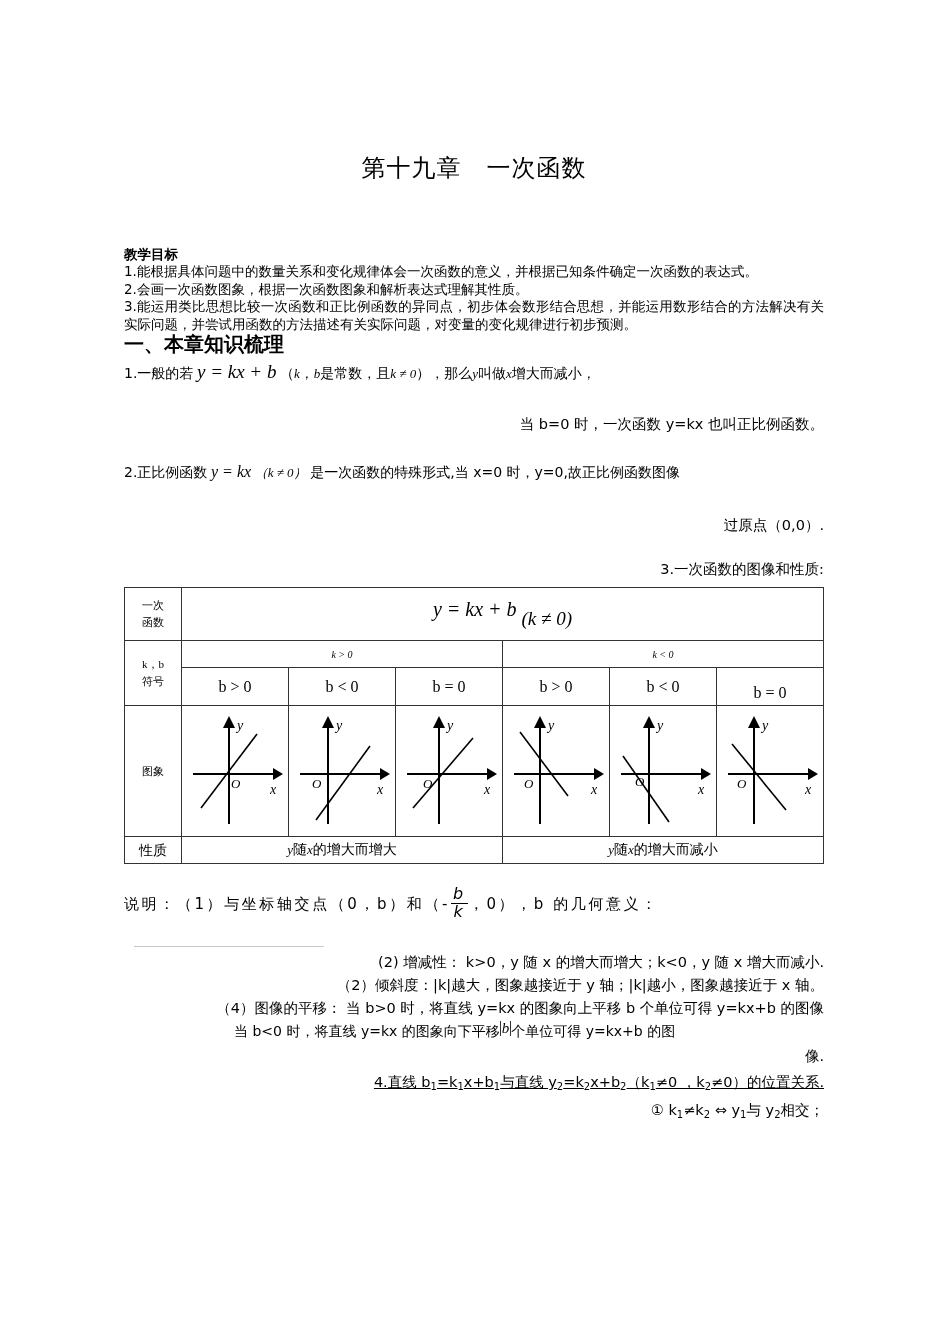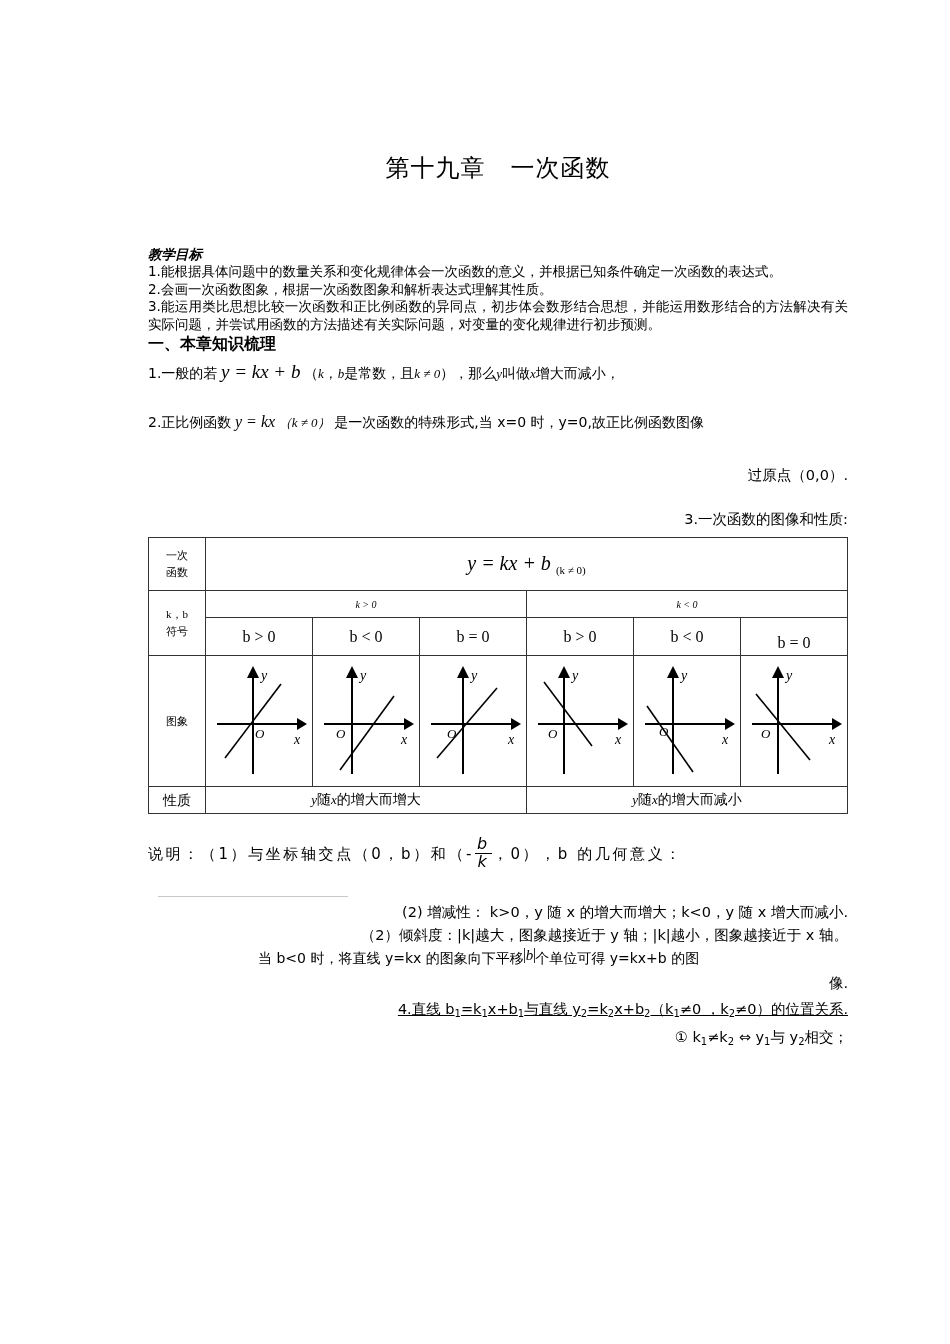--- a/index.html
+++ b/index.html
@@ -4,46 +4,46 @@
 <style>
   html,body{margin:0;padding:0;background:#fff;}
   body{
     width:950px;height:1344px;
     font-family:"Liberation Serif","DejaVu Serif",serif;
     color:#000;
     position:relative;
     overflow:hidden;
   }
   .page{position:absolute;left:0;top:0;width:950px;height:1344px;}
-  .doc{position:absolute;left:148px;top:0;width:700px;}
+  .doc{position:absolute;left:124px;top:0;width:700px;}
 
   
   .title{
     text-align:center;
     font-size:24px;
     letter-spacing:1px;
     margin-top:152px;
     font-family:"Liberation Serif","DejaVu Serif",serif;
     white-space:pre;
   }
 
   
   .obj-wrap{margin-top:62px;}
   .obj-head{
     font-family:"DejaVu Sans","Liberation Sans",sans-serif;
-    font-weight:bold;font-size:13.5px;line-height:17px;font-style:italic;
+    font-weight:bold;font-size:13.5px;line-height:17px;
   }
   .obj-line{
     font-family:"DejaVu Sans","Liberation Sans",sans-serif;
     font-size:13.5px;line-height:17.5px;
     text-align:justify;
   }
   .sec-head{
     font-family:"DejaVu Sans","Liberation Sans",sans-serif;
-    font-weight:bold;font-size:16px;line-height:20px;
+    font-weight:bold;font-size:20px;line-height:20px;
     margin-top:1px;
   }
 
   
   .mi{font-style:italic;font-family:"Liberation Serif","DejaVu Serif",serif;}
   .m-lg{font-style:italic;font-size:19px;}
   .m-sm{font-style:italic;font-size:13px;}
   .cn{font-family:"DejaVu Sans","Liberation Sans",sans-serif;font-size:14px;text-align:right;}
   .tn{font-family:"Liberation Serif","DejaVu Serif",serif;font-size:14px;}
 
@@ -82,21 +82,21 @@
     vertical-align:middle;
     padding:0;
   }
   td.rowlabel{
     width:56px;
     font-family:"Liberation Serif","DejaVu Serif",serif;
     font-size:11px;line-height:17px;
   }
   .lbl2{white-space:pre-line;}
   .eqcell{height:52px;font-size:20px;}
-  .eqcell .cond{font-size:11px;vertical-align:-0.45em;margin-left:5px;}
+  .eqcell .cond{font-size:19px;font-style:italic;vertical-align:-0.45em;margin-left:5px;}
   .ksign{height:26px;font-size:10px;font-style:italic;}
   .bsign{height:34px;font-size:16px;}
   .bsign.low{vertical-align:bottom;padding-bottom:3px;}
   .graphrow td{height:130px;}
   .proprow td{height:26px;font-size:14px;}
   .prop-txt .mi{font-size:13px;}
 
   svg.axes{display:block;margin:0 auto;}
 
   
@@ -134,20 +134,21 @@
       <div class="obj-line">3.能运用类比思想比较一次函数和正比例函数的异同点，初步体会数形结合思想，并能运用数形结合的方法解决有关实际问题，并尝试用函数的方法描述有关实际问题，对变量的变化规律进行初步预测。</div>
     </div>
 
     <div class="sec-head">一、本章知识梳理</div>
 
     <div class="para p1">
       <span class="cn">1.一般的若</span>
       <span class="m-lg">y = kx + b</span>
       <span class="cn">（</span><span class="m-sm">k</span><span class="cn">，</span><span class="m-sm">b</span><span class="cn">是常数，且</span><span class="m-sm">k ≠ 0</span><span class="cn">）</span><span class="cn">，那么</span><span class="m-sm">y</span><span class="cn">叫做</span><span class="m-sm">x</span><span class="cn">增大而减小，</span>
     </div>
+    <div class="para p-b0 cn">当 b=0 时，一次函数 y=kx 也叫正比例函数。</div>
 
     <div class="para p2">
       <span class="cn">2.正比例函数</span>
       <span class="mi" style="font-size:16px">y = kx</span>
       <span class="m-sm">（k ≠ 0）</span>
       <span class="cn">是一次函数的特殊形式,当 x=0 时，y=0,故正比例函数图像</span>
     </div>
     <div class="para p-origin cn">过原点（0,0）.</div>
 
     <div class="para p3 cn">3.一次函数的图像和性质:</div>
@@ -269,20 +270,21 @@
       </table>
 
     <div class="note1">
       <span>说明：（1）与坐标轴交点（0，b）和（-</span><span class="frac"><span class="num">b</span><span class="den">k</span></span><span>，0），b 的几何意义：</span>
     </div>
 
     <div class="hrfaint"></div>
 
     <div class="note-l ind1 cn">(2) 增减性： k&gt;0，y 随 x 的增大而增大；k&lt;0，y 随 x 增大而减小.</div>
     <div class="note-l ind2 cn">（2）倾斜度：|k|越大，图象越接近于 y 轴；|k|越小，图象越接近于 x 轴。</div>
+    <div class="note-l ind3 cn">（4）图像的平移： 当 b&gt;0 时，将直线 y=kx 的图象向上平移 b 个单位可得 y=kx+b 的图像</div>
     <div class="note-l ind4">
       <span class="cn">当 b&lt;0 时，将直线 y=kx 的图象向下平移</span><span class="absb">b</span><span class="cn">个单位可得 y=kx+b 的图</span>
     </div>
     <div class="note-last cn">像.</div>
 
     <div class="item4 cn">
       <span>4.直线 b</span><span class="sub">1</span><span>=k</span><span class="sub">1</span><span>x+b</span><span class="sub">1</span><span>与直线 y</span><span class="sub">2</span><span>=k</span><span class="sub">2</span><span>x+b</span><span class="sub">2</span><span>（k</span><span class="sub">1</span><span>≠0 ，k</span><span class="sub">2</span><span>≠0）的位置关系.</span>
     </div>
     <div class="item4sub cn">
       <span>① k</span><span class="sub">1</span><span>≠k</span><span class="sub">2</span><span> ⇔ y</span><span class="sub">1</span><span>与 y</span><span class="sub">2</span><span>相交；</span>

